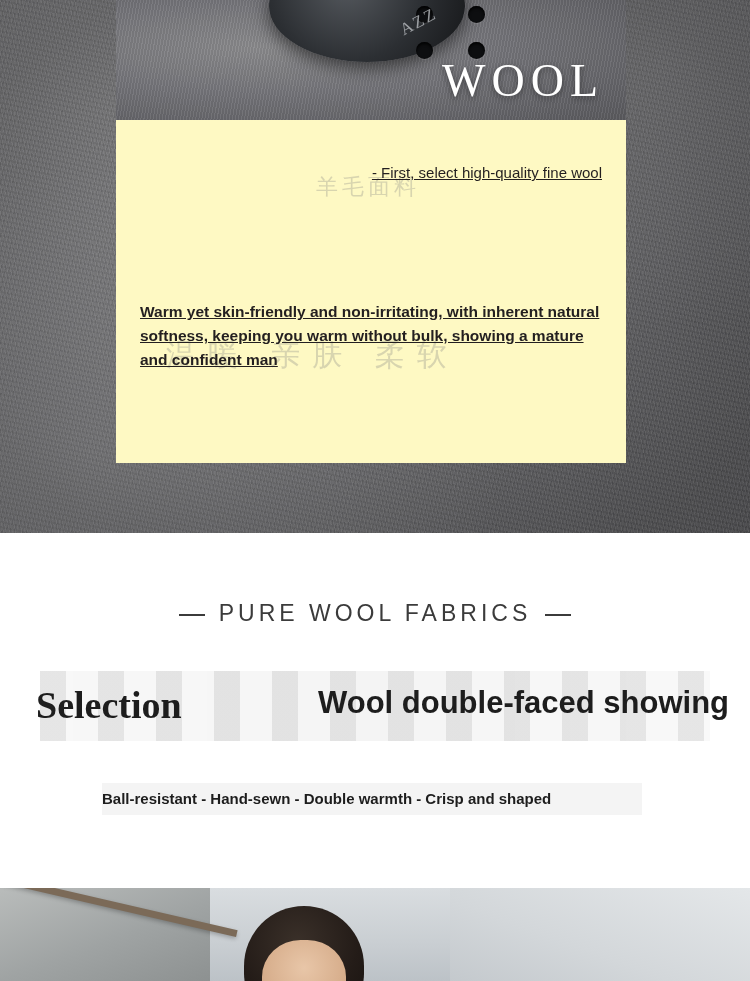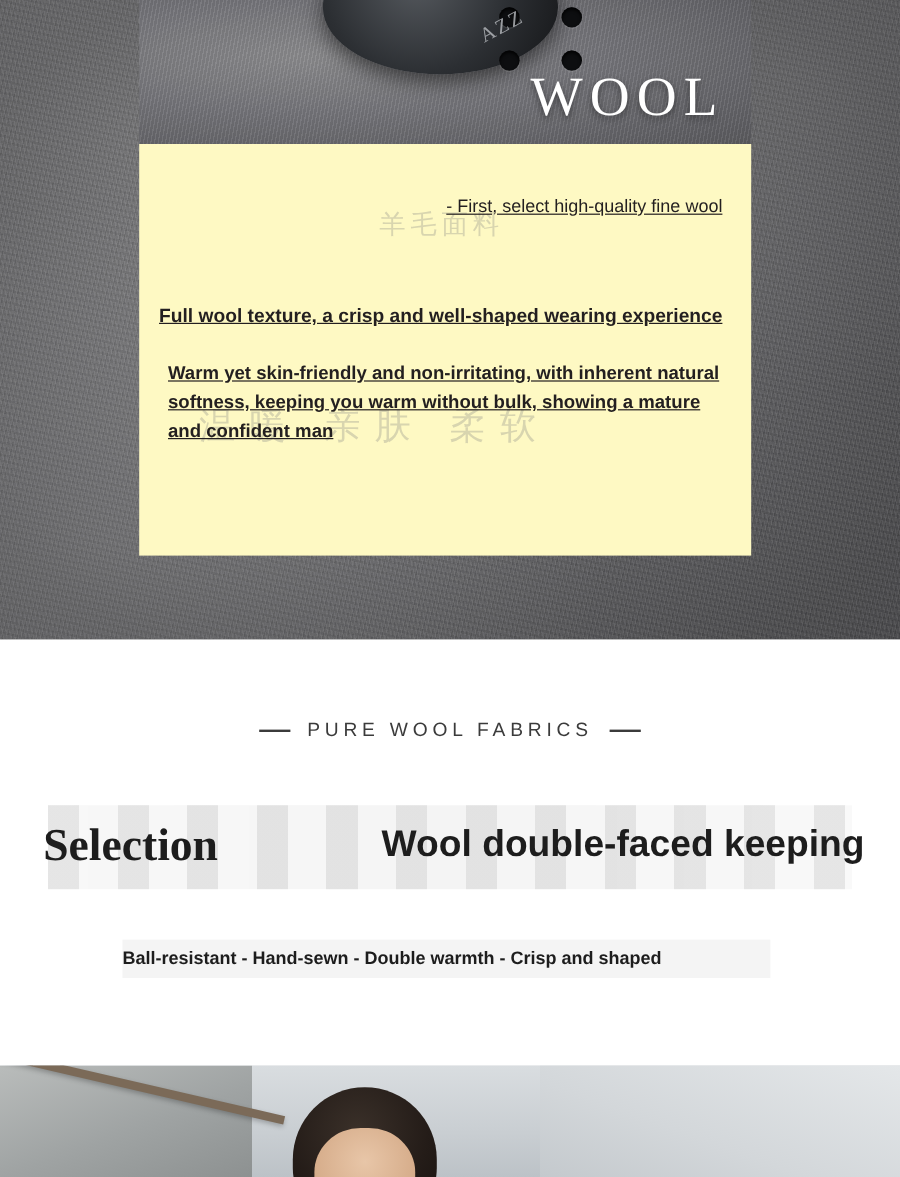--- a/index.html
+++ b/index.html
@@ -164,21 +164,21 @@
     width: 750px;
     height: 355px;
     background: #ffffff;
   }
   .fabrics-title {
     position: absolute;
     top: 67px;
     left: 0;
     width: 750px;
     text-align: center;
-    font-size: 16px;
+    font-size: 23px;
     letter-spacing: 4px;
     color: #3b3b3b;
     font-family: "Liberation Sans", sans-serif;
   }
   .fabrics-title .dash {
     display: inline-block;
     width: 26px;
     height: 2px;
     background: #3b3b3b;
     vertical-align: middle;
@@ -312,34 +312,33 @@
       <div class="button-hole bh4"></div>
       <div class="button-text">AZZ</div>
       <div class="wool-word">WOOL</div>
     </div>
 
     <div class="hero-card">
       <div class="ghost-cn ghost-1">羊毛面料</div>
       <div class="ghost-cn ghost-2">温暖 亲肤 柔软</div>
 
       <div class="card-line line-select">- First, select high-quality fine wool</div>
-      <div class="card-line line-texture">Full wool texture, a crisp and well-shaped wearing experience</div>
       <div class="card-line line-warm">Warm yet skin-friendly and non-irritating, with inherent natural softness, keeping you warm without bulk, showing a mature and confident man</div>
     </div>
   </section>
 
   <section class="fabrics">
     <div class="fabrics-title">
       <span class="dash"></span><span>PURE WOOL FABRICS</span><span class="dash"></span>
     </div>
 
     <div class="ghost-strip"></div>
 
     <div class="selection-word">Selection</div>
-    <div class="fabric-word">Wool double-faced keeping</div>
+    <div class="fabric-word">Wool double-faced showing</div>
 
     <div class="feature-bar"></div>
     <div class="feature-text">Ball-resistant - Hand-sewn - Double warmth - Crisp and shaped</div>
   </section>
 
   <section class="model">
     <div class="model-bg"></div>
     <div class="model-right"></div>
     <div class="model-wall"></div>
     <div class="model-rail"></div>

